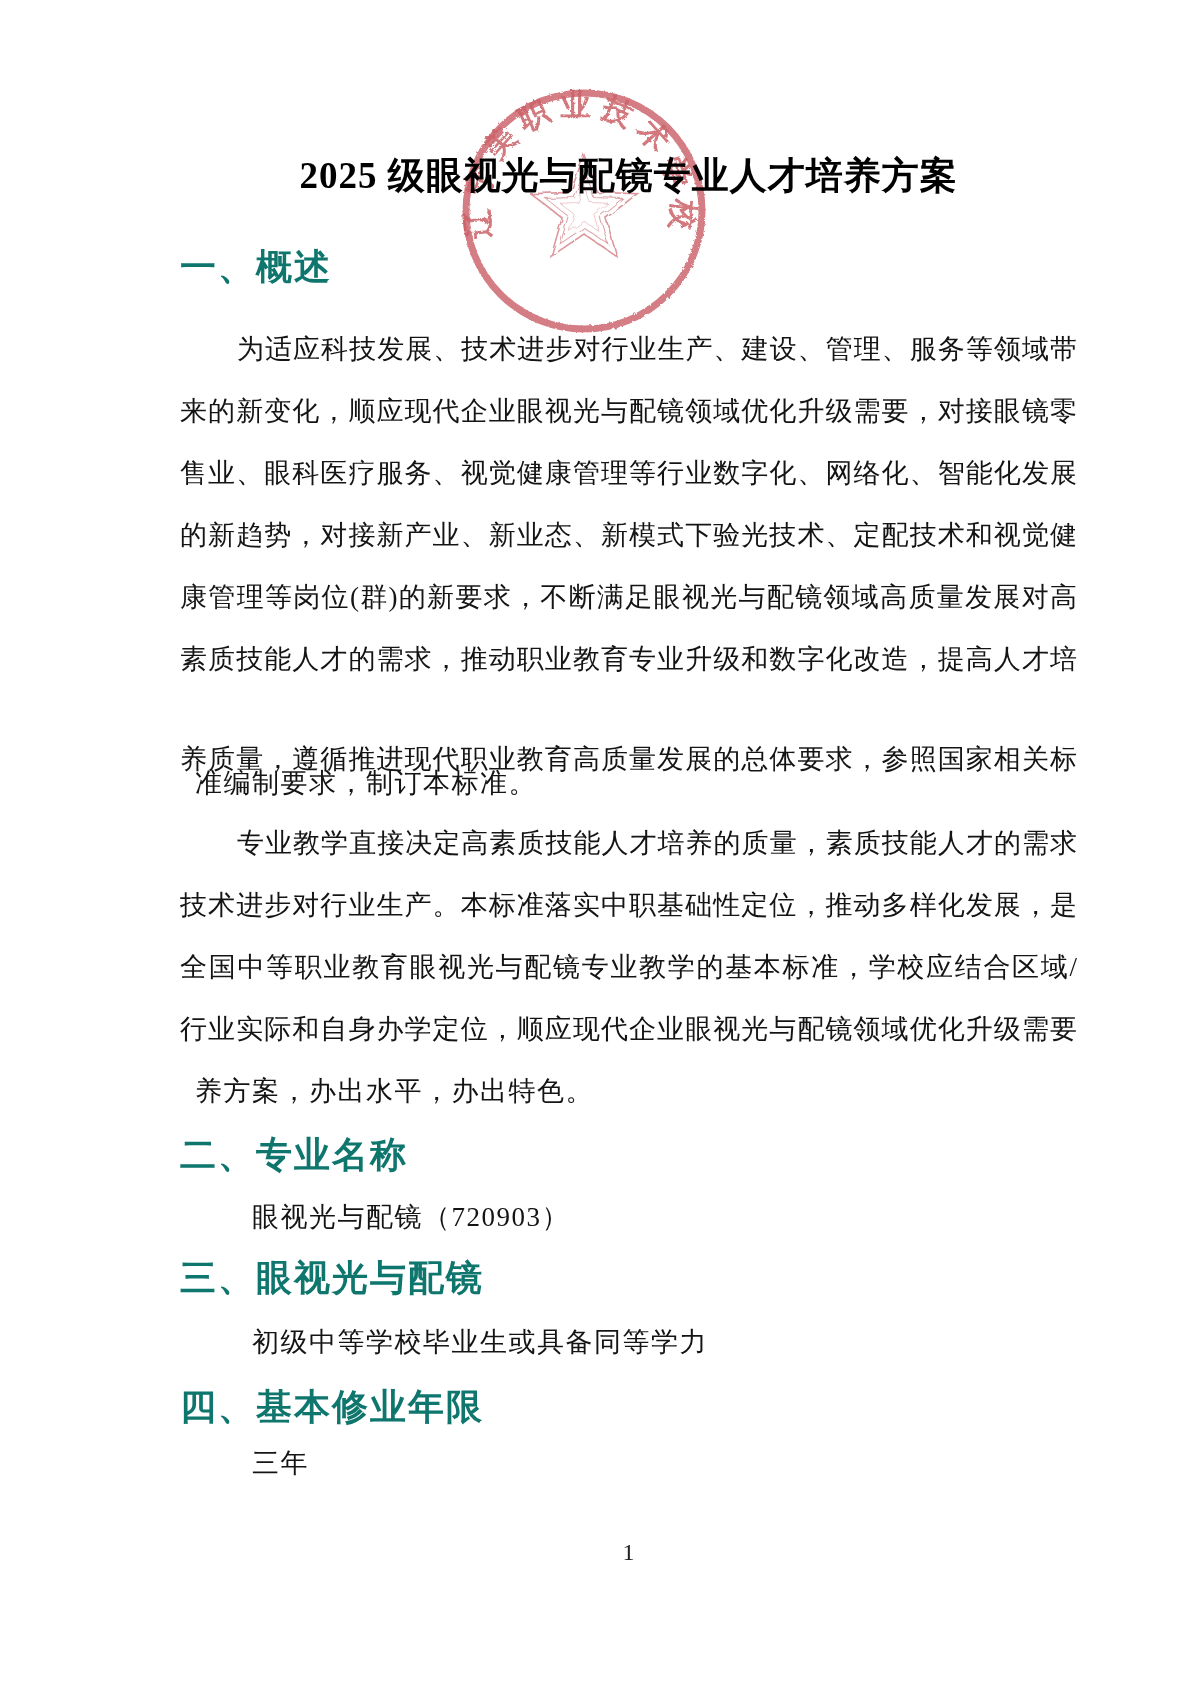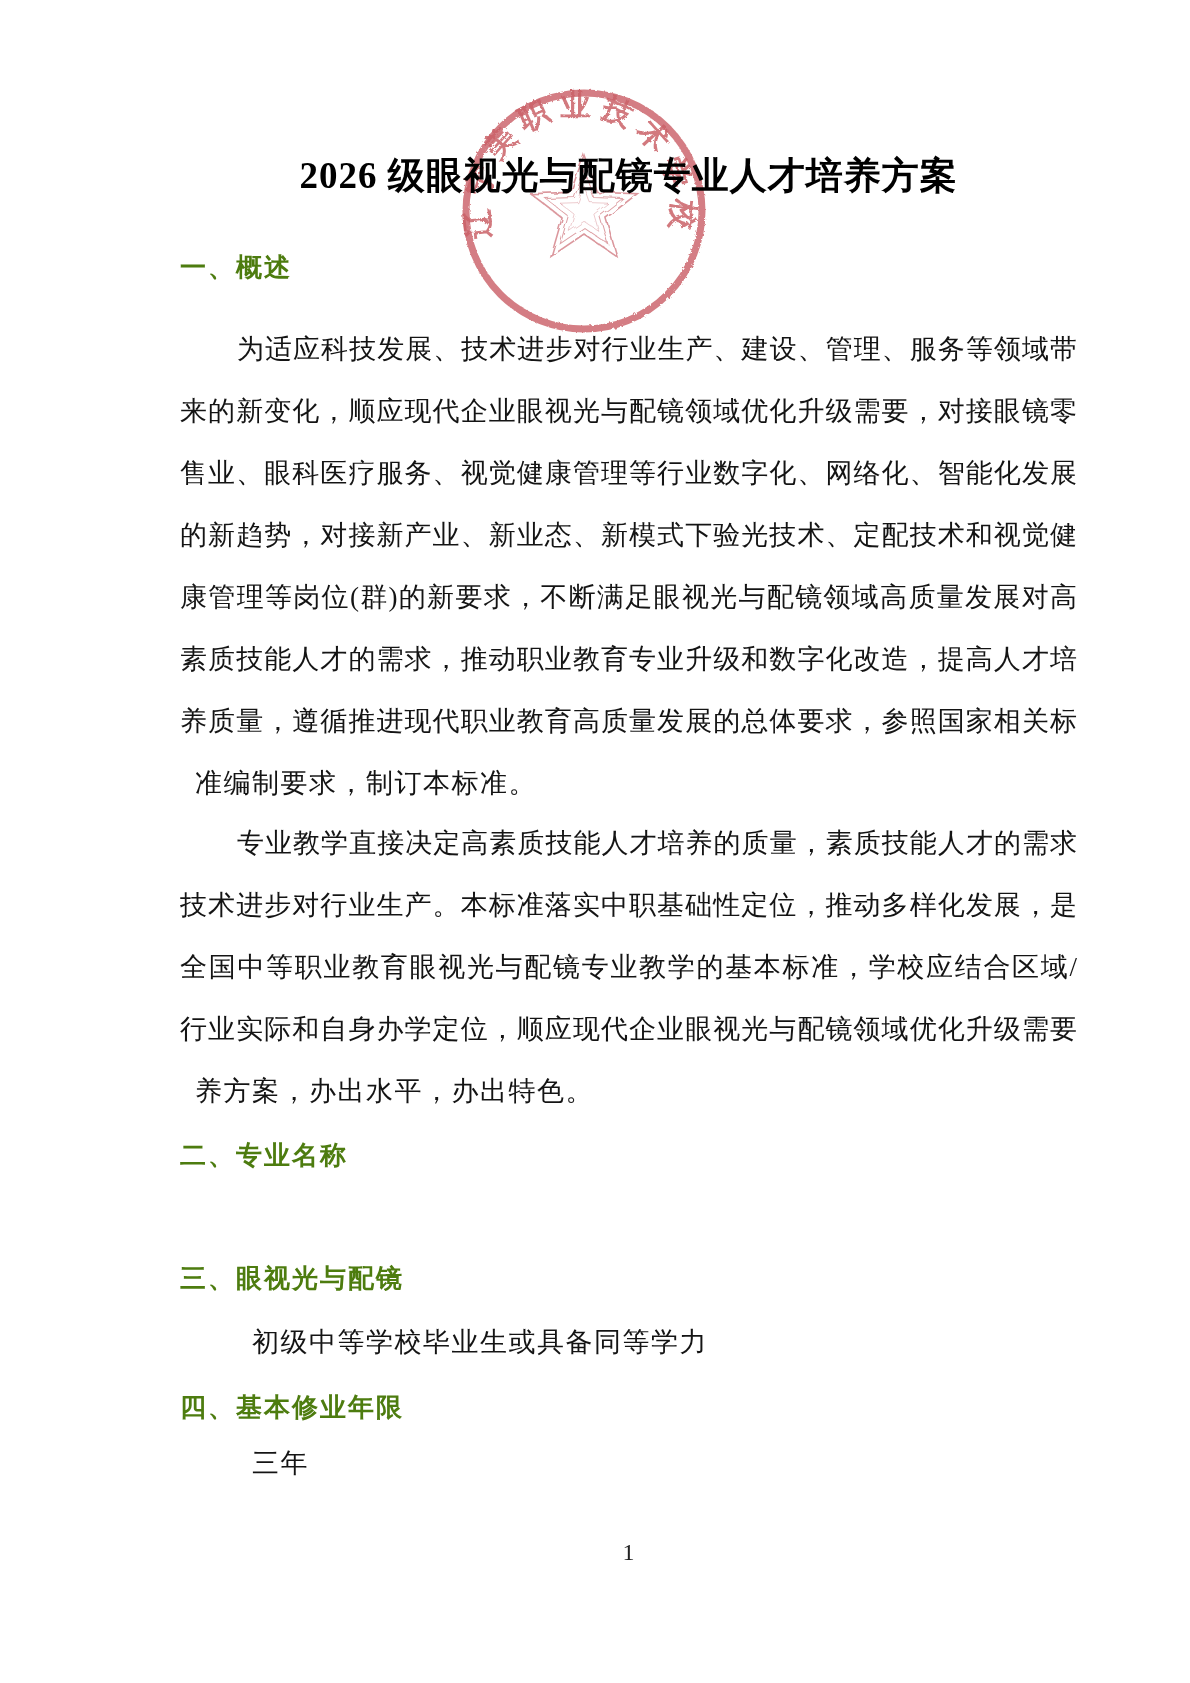--- a/index.html
+++ b/index.html
@@ -14,23 +14,23 @@
   }
   .doc-title{
     position:absolute;left:180px;top:145px;width:897px;height:62px;
     line-height:62px;text-align:center;
     font-size:37px;font-weight:700;letter-spacing:1px;
     font-family:"Liberation Serif","DejaVu Serif",serif;
     color:#000;
   }
   .heading{
     position:absolute;left:180px;width:897px;height:62px;line-height:62px;
-    font-size:26px;font-weight:700;
+    font-size:36px;font-weight:700;
     font-family:"Liberation Sans","DejaVu Sans",sans-serif;
-    color:#4d7c0f;letter-spacing:2px;
+    color:#0f766e;letter-spacing:2px;
   }
   .bodyline{
     position:absolute;left:180px;width:897px;height:62px;line-height:62px;
     font-size:27px;color:#141414;
     box-sizing:border-box;
     text-align:justify;text-align-last:justify;
     text-justify:inter-character;
   }
   .bodyline.indent{padding-left:57px;}
   .bodyline.plain{text-align:left;text-align-last:left;letter-spacing:1.5px;margin-left:15px;}
@@ -41,40 +41,41 @@
   .seal{
     position:absolute;left:452px;top:80px;width:264px;height:264px;
     mix-blend-mode:multiply;opacity:.88;
   }
 </style>
 </head>
 <body>
 
 <div class="page">
 
-  <div class="doc-title">2026 级眼视光与配镜专业人才培养方案</div>
+  <div class="doc-title">2025 级眼视光与配镜专业人才培养方案</div>
 
   <div class="heading" style="top:236px">一、概述</div>
 
   <div class="bodyline indent" style="top:318px">为适应科技发展、技术进步对行业生产、建设、管理、服务等领域带</div>
   <div class="bodyline" style="top:380px">来的新变化，顺应现代企业眼视光与配镜领域优化升级需要，对接眼镜零</div>
   <div class="bodyline" style="top:442px">售业、眼科医疗服务、视觉健康管理等行业数字化、网络化、智能化发展</div>
   <div class="bodyline" style="top:504px">的新趋势，对接新产业、新业态、新模式下验光技术、定配技术和视觉健</div>
   <div class="bodyline" style="top:566px">康管理等岗位(群)的新要求，不断满足眼视光与配镜领域高质量发展对高</div>
   <div class="bodyline" style="top:628px">素质技能人才的需求，推动职业教育专业升级和数字化改造，提高人才培</div>
-  <div class="bodyline" style="top:690px">养质量，遵循推进现代职业教育高质量发展的总体要求，参照国家相关标</div>
+  <div class="bodyline" style="top:728px">养质量，遵循推进现代职业教育高质量发展的总体要求，参照国家相关标</div>
   <div class="bodyline plain" style="top:752px">准编制要求，制订本标准。</div>
 
   <div class="bodyline indent" style="top:812px">专业教学直接决定高素质技能人才培养的质量，素质技能人才的需求</div>
   <div class="bodyline" style="top:874px">技术进步对行业生产。本标准落实中职基础性定位，推动多样化发展，是</div>
   <div class="bodyline" style="top:936px">全国中等职业教育眼视光与配镜专业教学的基本标准，学校应结合区域/</div>
   <div class="bodyline" style="top:998px">行业实际和自身办学定位，顺应现代企业眼视光与配镜领域优化升级需要</div>
   <div class="bodyline plain" style="top:1060px">养方案，办出水平，办出特色。</div>
 
   <div class="heading" style="top:1124px">二、专业名称</div>
+  <div class="bodyline plain indent" style="top:1186px">眼视光与配镜（720903）</div>
 
   <div class="heading" style="top:1247px">三、眼视光与配镜</div>
   <div class="bodyline plain indent" style="top:1311px">初级中等学校毕业生或具备同等学力</div>
 
   <div class="heading" style="top:1376px">四、基本修业年限</div>
   <div class="bodyline plain indent" style="top:1432px">三年</div>
 
   <div class="page-number">1</div>
 
   <svg class="seal" viewBox="0 0 264 264" aria-hidden="true">

